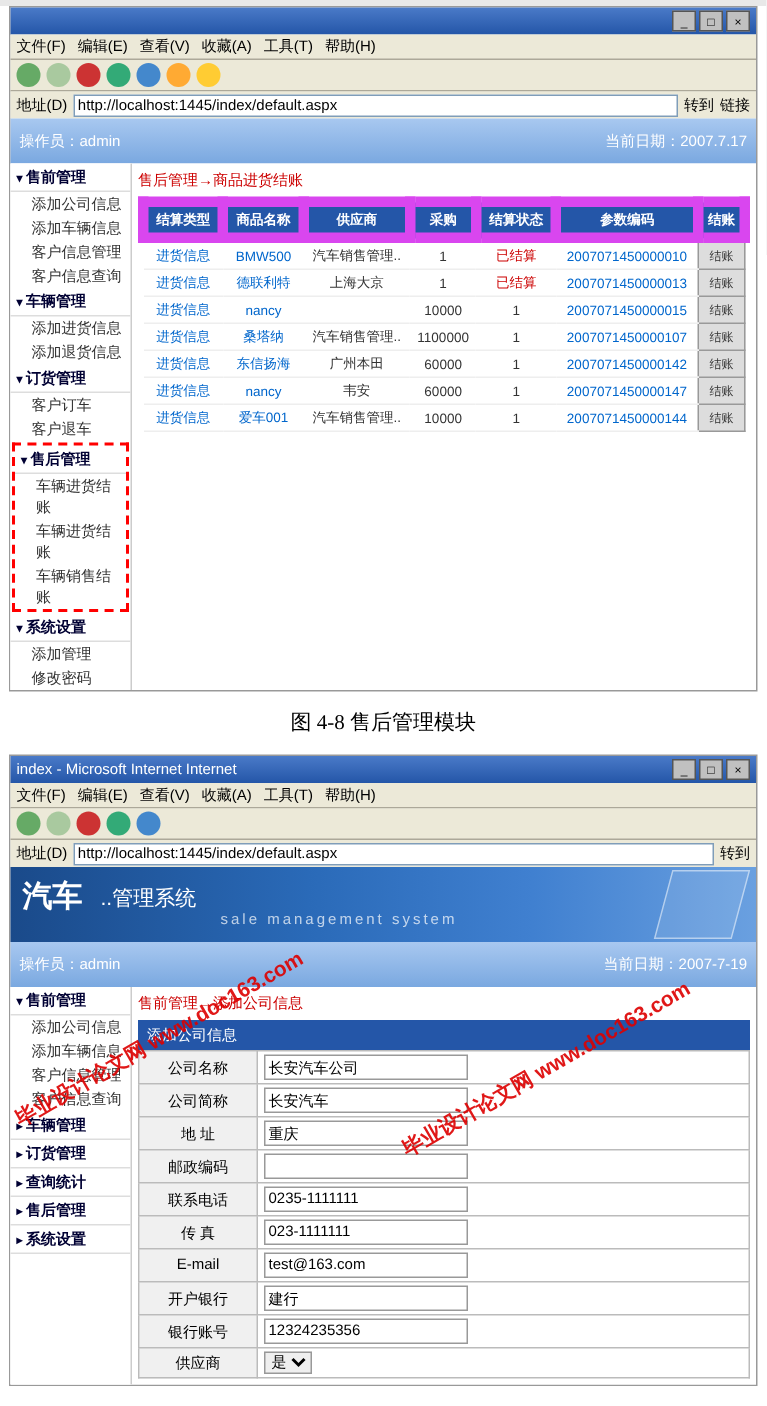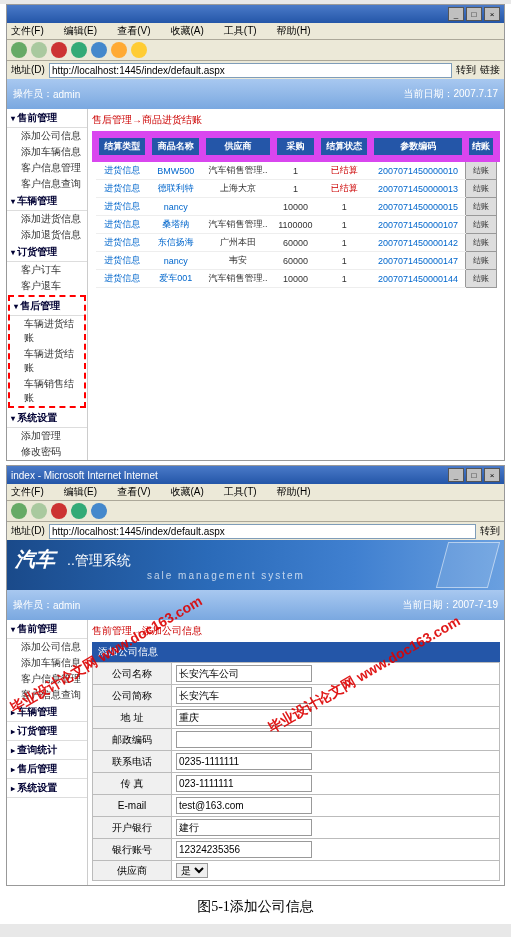--- a/index.html
+++ b/index.html
@@ -1,27 +1,27 @@
 <!DOCTYPE html>
 <html><head>
 <meta charset="utf-8">
 <style>
 body{margin:0;background:#e8e8e8;font-family:"SimSun",Arial,sans-serif;font-size:11px}
 .page{width:511px;margin:0 auto;background:#fff}
 .shot{margin:4px 6px;border:1px solid #999;background:#fff;position:relative}
 .titlebar{height:18px;background:linear-gradient(#4a7ac8,#2456a8);color:#fff;font-size:10px;display:flex;align-items:center;padding:0 4px}
 .titlebar .winbtns{margin-left:auto;display:flex;gap:2px}
 .titlebar .winbtn{width:14px;height:12px;background:#c0c0c0;border:1px solid #555;display:flex;align-items:center;justify-content:center;font-size:8px;color:#000}
-.menubar{height:16px;background:#ece9d8;border-bottom:1px solid #aca899;display:flex;align-items:center;font-size:10px;color:#000;padding:0 4px;gap:20px}
+.menubar{height:16px;background:#ece9d8;border-bottom:1px solid #aca899;display:flex;align-items:center;font-size:10px;color:#000;padding:0 4px;gap:8px}
 .toolbar{height:20px;background:#ece9d8;border-bottom:1px solid #aca899;display:flex;align-items:center;padding:0 4px;gap:4px}
 .tbicon{width:16px;height:16px;border-radius:50%;display:inline-block}
 .addrbar{height:18px;background:#ece9d8;display:flex;align-items:center;font-size:10px;padding:0 4px;gap:4px}
 .addrbar input{flex:1;font-size:10px;height:13px;border:1px solid #7f9db9;background:#fff;padding:0 2px}
 .banner{height:50px;background:linear-gradient(90deg,#1a4a8a 0%,#2a6ab8 40%,#4080d0 70%,#6aa0e0 100%);color:#fff;position:relative;overflow:hidden}
-.banner .logo{position:absolute;left:8px;top:6px;font-size:20px;font-weight:bold;font-style:italic}
+.banner .logo{position:absolute;left:8px;top:6px;font-size:20px;font-weight:bold;}
 .banner .sub{position:absolute;left:60px;top:12px;font-size:14px}
 .banner .eng{position:absolute;left:140px;top:30px;font-size:10px;letter-spacing:2px;opacity:.7}
 .banner .cube{position:absolute;right:10px;top:2px;width:50px;height:44px;border:1px solid rgba(255,255,255,.5);transform:skewX(-15deg);background:rgba(255,255,255,.1)}
 .userbar{height:30px;background:linear-gradient(#a8c8f0,#7aa8e0);color:#fff;font-size:10px;display:flex;align-items:center;padding:0 6px}
 .userbar span:last-child{margin-left:auto}
 .content{display:flex;background:#fff}
 .sidebar{width:80px;flex-shrink:0;background:#fff;border-right:1px solid #ccc;font-size:10px}
 .sidebar .grp{font-weight:bold;color:#003;padding:2px 4px;border-bottom:1px solid #ddd}
 .sidebar .grp::before{content:"▸ ";font-size:8px}
 .sidebar .grp.open::before{content:"▾ "}
@@ -183,20 +183,21 @@
                 <td>10000</td>
                 <td class="">1</td>
                 <td class="link">2007071450000144</td>
                 <td class="btn">结账</td>
               </tr>
             </tbody>
           </table>
   </div>
  </div>
 </div>
+<div class="caption">图 4-8 售后管理模块</div>
 
 <div class="shot">
  <div class="titlebar">
   <span>index - Microsoft Internet Internet</span>
   <div class="winbtns">
    <div class="winbtn">_</div>
    <div class="winbtn">□</div>
    <div class="winbtn">×</div>
   </div>
  </div>

